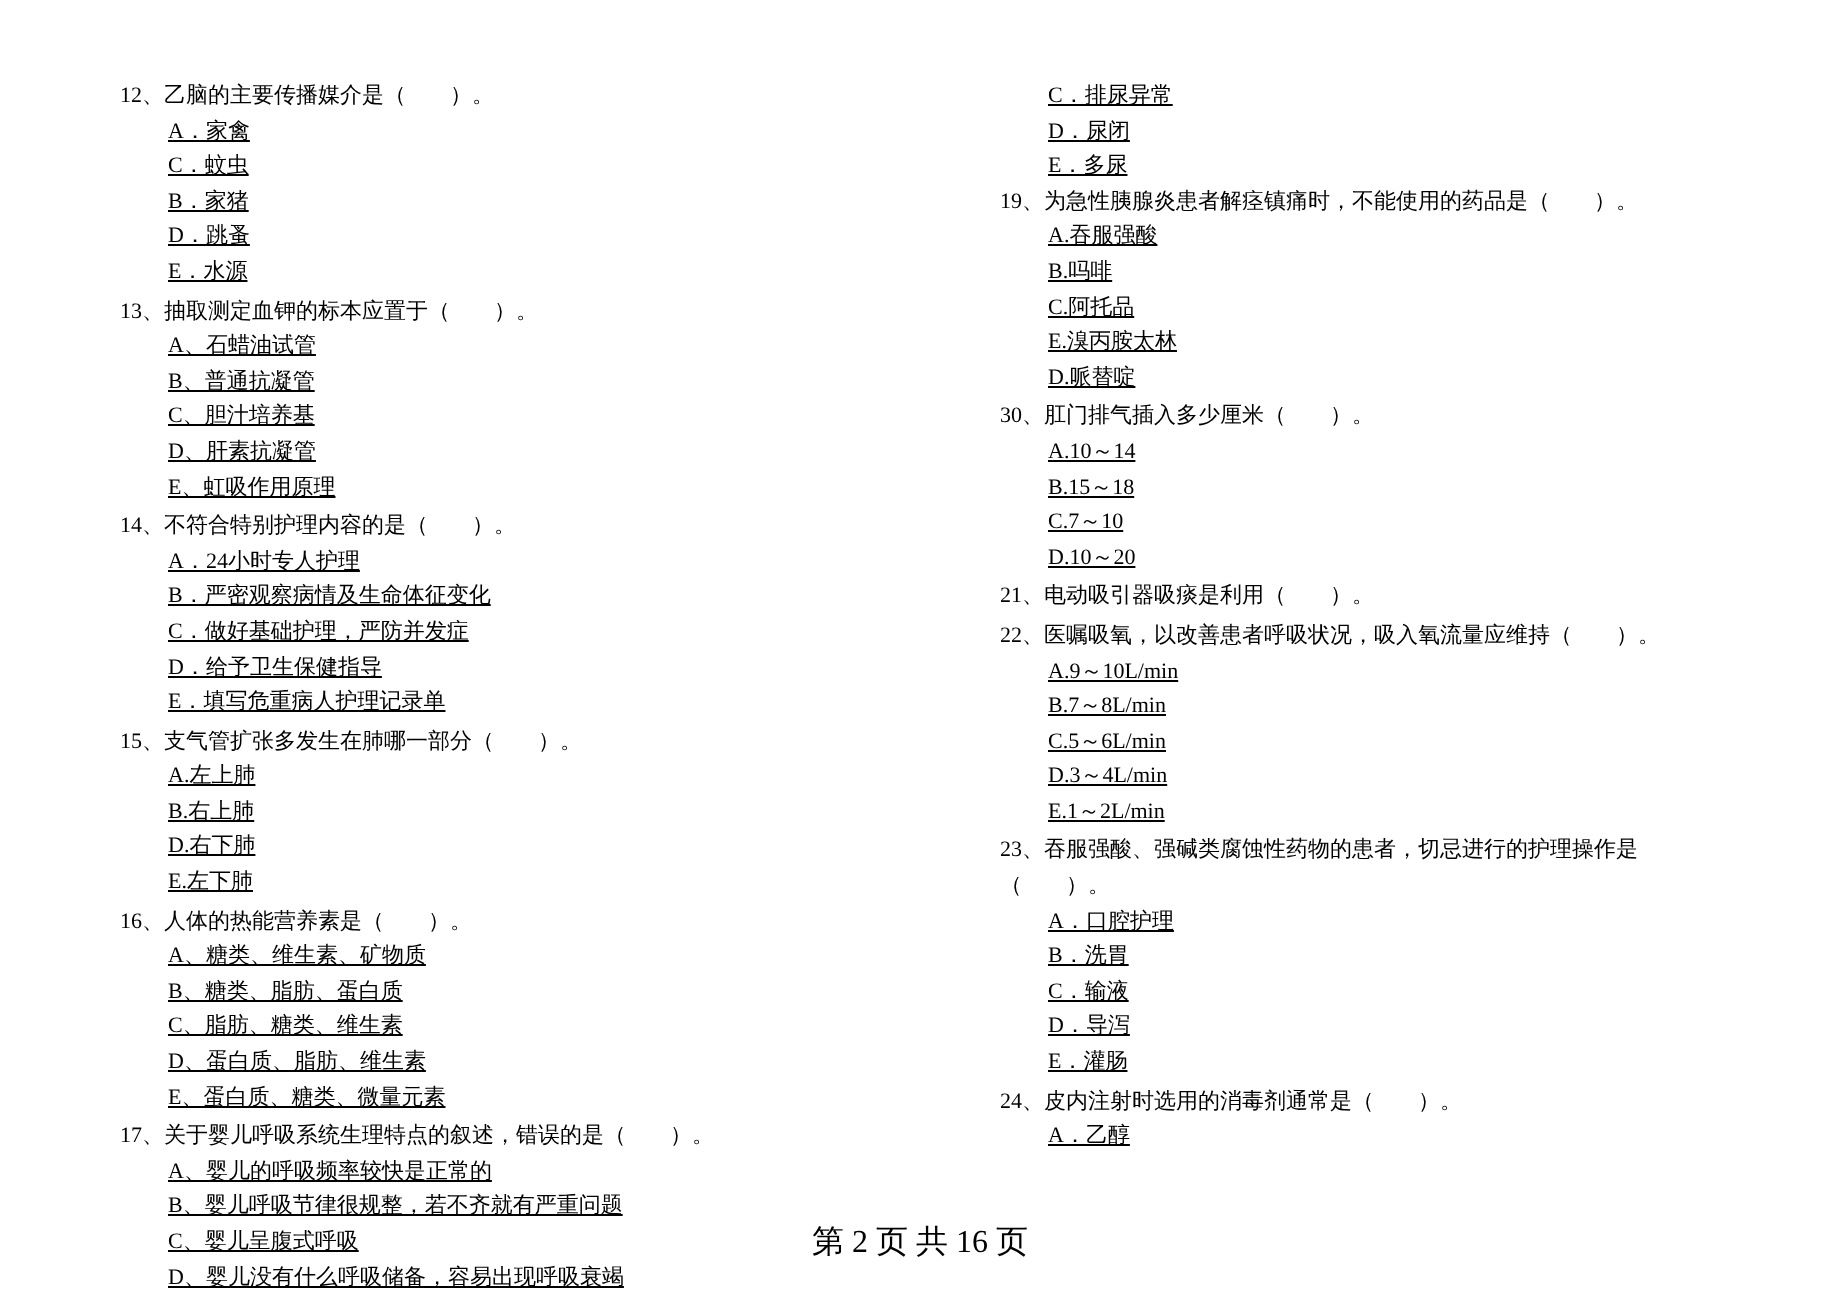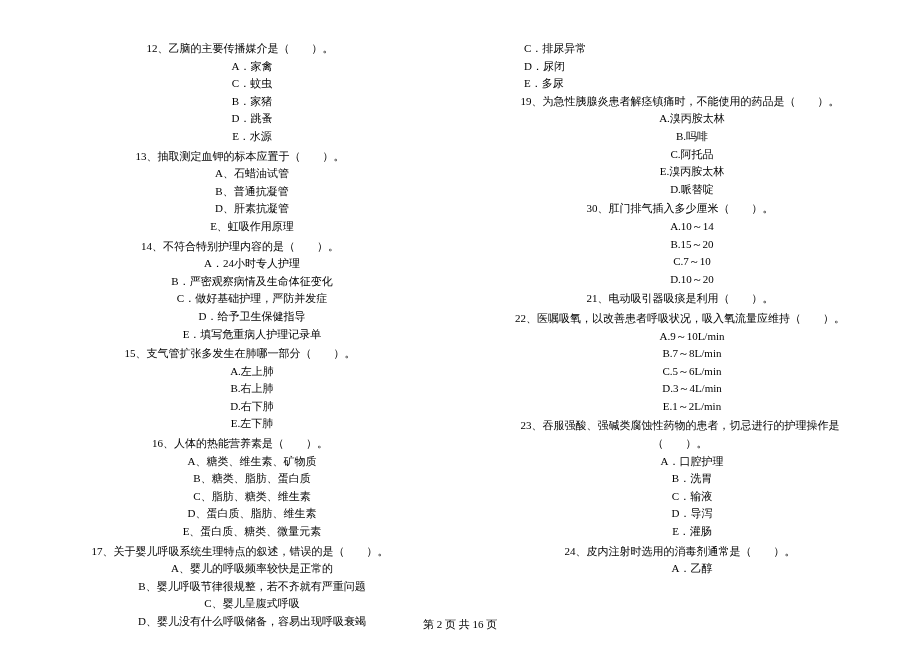--- a/index.html
+++ b/index.html
@@ -19,38 +19,38 @@
     }
     .columns {
       display: flex;
       gap: 80px;
     }
     .col {
       flex: 1;
     }
     .question {
       margin-bottom: 2px;
-      text-align: center;
     }
     .q-text {
       line-height: 1.6;
     }
     .options {
       padding-left: 24px;
     }
     .opt {
       line-height: 1.6;
+      text-decoration: underline;
     }
     .footer {
       position: absolute;
       bottom: 18px;
       left: 0;
       right: 0;
       text-align: center;
-      font-size: 11px;
+      font-size: 16px;
     }
   </style>
 </head>
 <body>
 
 <div class="columns">
   <div class="col" id="left-col">
       <div class="question">
         <div class="q-text">12、乙脑的主要传播媒介是（　　）。</div>
         <div class="options">
@@ -59,20 +59,21 @@
           <div class="opt">B．家猪</div>
           <div class="opt">D．跳蚤</div>
           <div class="opt">E．水源</div>
         </div>
       </div>
       <div class="question">
         <div class="q-text">13、抽取测定血钾的标本应置于（　　）。</div>
         <div class="options">
           <div class="opt">A、石蜡油试管</div>
           <div class="opt">B、普通抗凝管</div>
+          <div class="opt">C、胆汁培养基</div>
           <div class="opt">D、肝素抗凝管</div>
           <div class="opt">E、虹吸作用原理</div>
         </div>
       </div>
       <div class="question">
         <div class="q-text">14、不符合特别护理内容的是（　　）。</div>
         <div class="options">
           <div class="opt">A．24小时专人护理</div>
           <div class="opt">B．严密观察病情及生命体征变化</div>
           <div class="opt">C．做好基础护理，严防并发症</div>
@@ -111,32 +112,32 @@
     </div>
   <div class="col" id="right-col">
       <div class="options">
         <div class="opt">C．排尿异常</div>
         <div class="opt">D．尿闭</div>
         <div class="opt">E．多尿</div>
       </div>
       <div class="question">
         <div class="q-text">19、为急性胰腺炎患者解痉镇痛时，不能使用的药品是（　　）。</div>
         <div class="options">
-          <div class="opt">A.溴丙胺太林</div>
+          <div class="opt">A.吞服强酸</div>
           <div class="opt">B.吗啡</div>
           <div class="opt">C.阿托品</div>
           <div class="opt">E.溴丙胺太林</div>
           <div class="opt">D.哌替啶</div>
         </div>
       </div>
       <div class="question">
         <div class="q-text">30、肛门排气插入多少厘米（　　）。</div>
         <div class="options">
           <div class="opt">A.10～14</div>
-          <div class="opt">B.15～20</div>
+          <div class="opt">B.15～18</div>
           <div class="opt">C.7～10</div>
           <div class="opt">D.10～20</div>
         </div>
       </div>
       <div class="question">
         <div class="q-text">21、电动吸引器吸痰是利用（　　）。</div>
       </div>
       <div class="question">
         <div class="q-text">22、医嘱吸氧，以改善患者呼吸状况，吸入氧流量应维持（　　）。</div>
         <div class="options">

